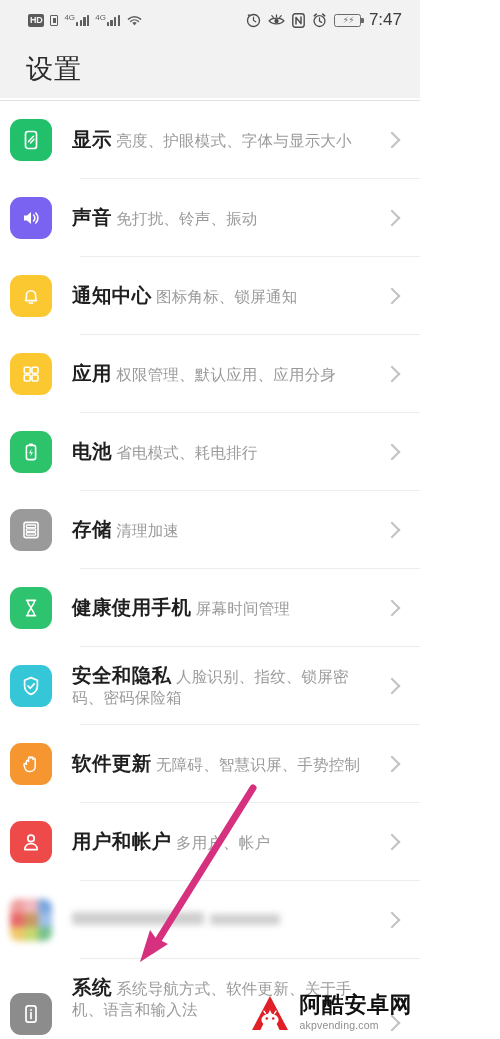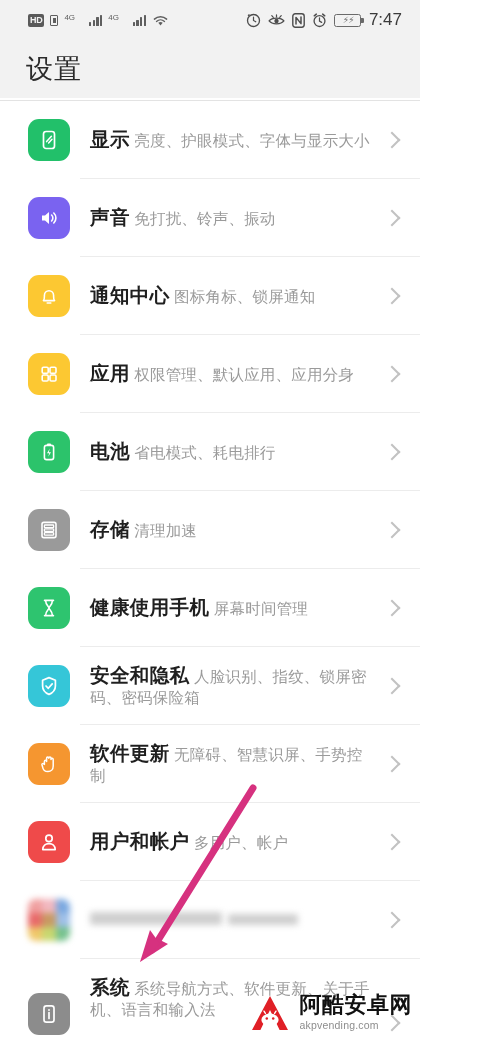--- a/index.html
+++ b/index.html
@@ -58,21 +58,21 @@
     width: 3.4px; height: 5px;
     background: #5f5f5f;
   }
   .signal { display: flex; align-items: flex-end; gap: 1.2px; height: 12px; }
   .signal i { display: block; width: 2.4px; background: #5f5f5f; border-radius: 0.5px; }
   .signal i:nth-child(1) { height: 4px; }
   .signal i:nth-child(2) { height: 6.5px; }
   .signal i:nth-child(3) { height: 9px; }
   .signal i:nth-child(4) { height: 11.5px; }
   .gen { font-size: 8px; color: #5f5f5f; align-self: flex-start; margin-right: 0px; line-height: 1; }
-  .sig-group { display: flex; align-items: flex-start; gap: 14px; }
+  .sig-group { display: flex; align-items: flex-start; gap: 1px; }
   .clock-text {
     font-size: 17px;
     color: #3b3b3b;
     letter-spacing: 0px;
     margin-left: 1px;
   }
   .batt {
     width: 27px; height: 13px;
     border: 1.4px solid #6a6a6a;
     border-radius: 2.5px;
@@ -117,21 +117,21 @@
   .sep-top {
     height: 1px;
     background: #e3e3e3;
     margin-left: 0;
   }
   .row {
     position: relative;
     display: flex;
     align-items: center;
     min-height: 77px;
-    padding: 0 22px 0 28px;
+    padding: 0 22px 0 10px;
     background: #ffffff;
   }
   .row .icon-wrap {
     width: 42px; height: 42px;
     flex: 0 0 42px;
     border-radius: 11px;
     display: flex; align-items: center; justify-content: center;
     margin-right: 20px;
   }
   .row .texts { flex: 1 1 auto; min-width: 0; padding-right: 6px; }

